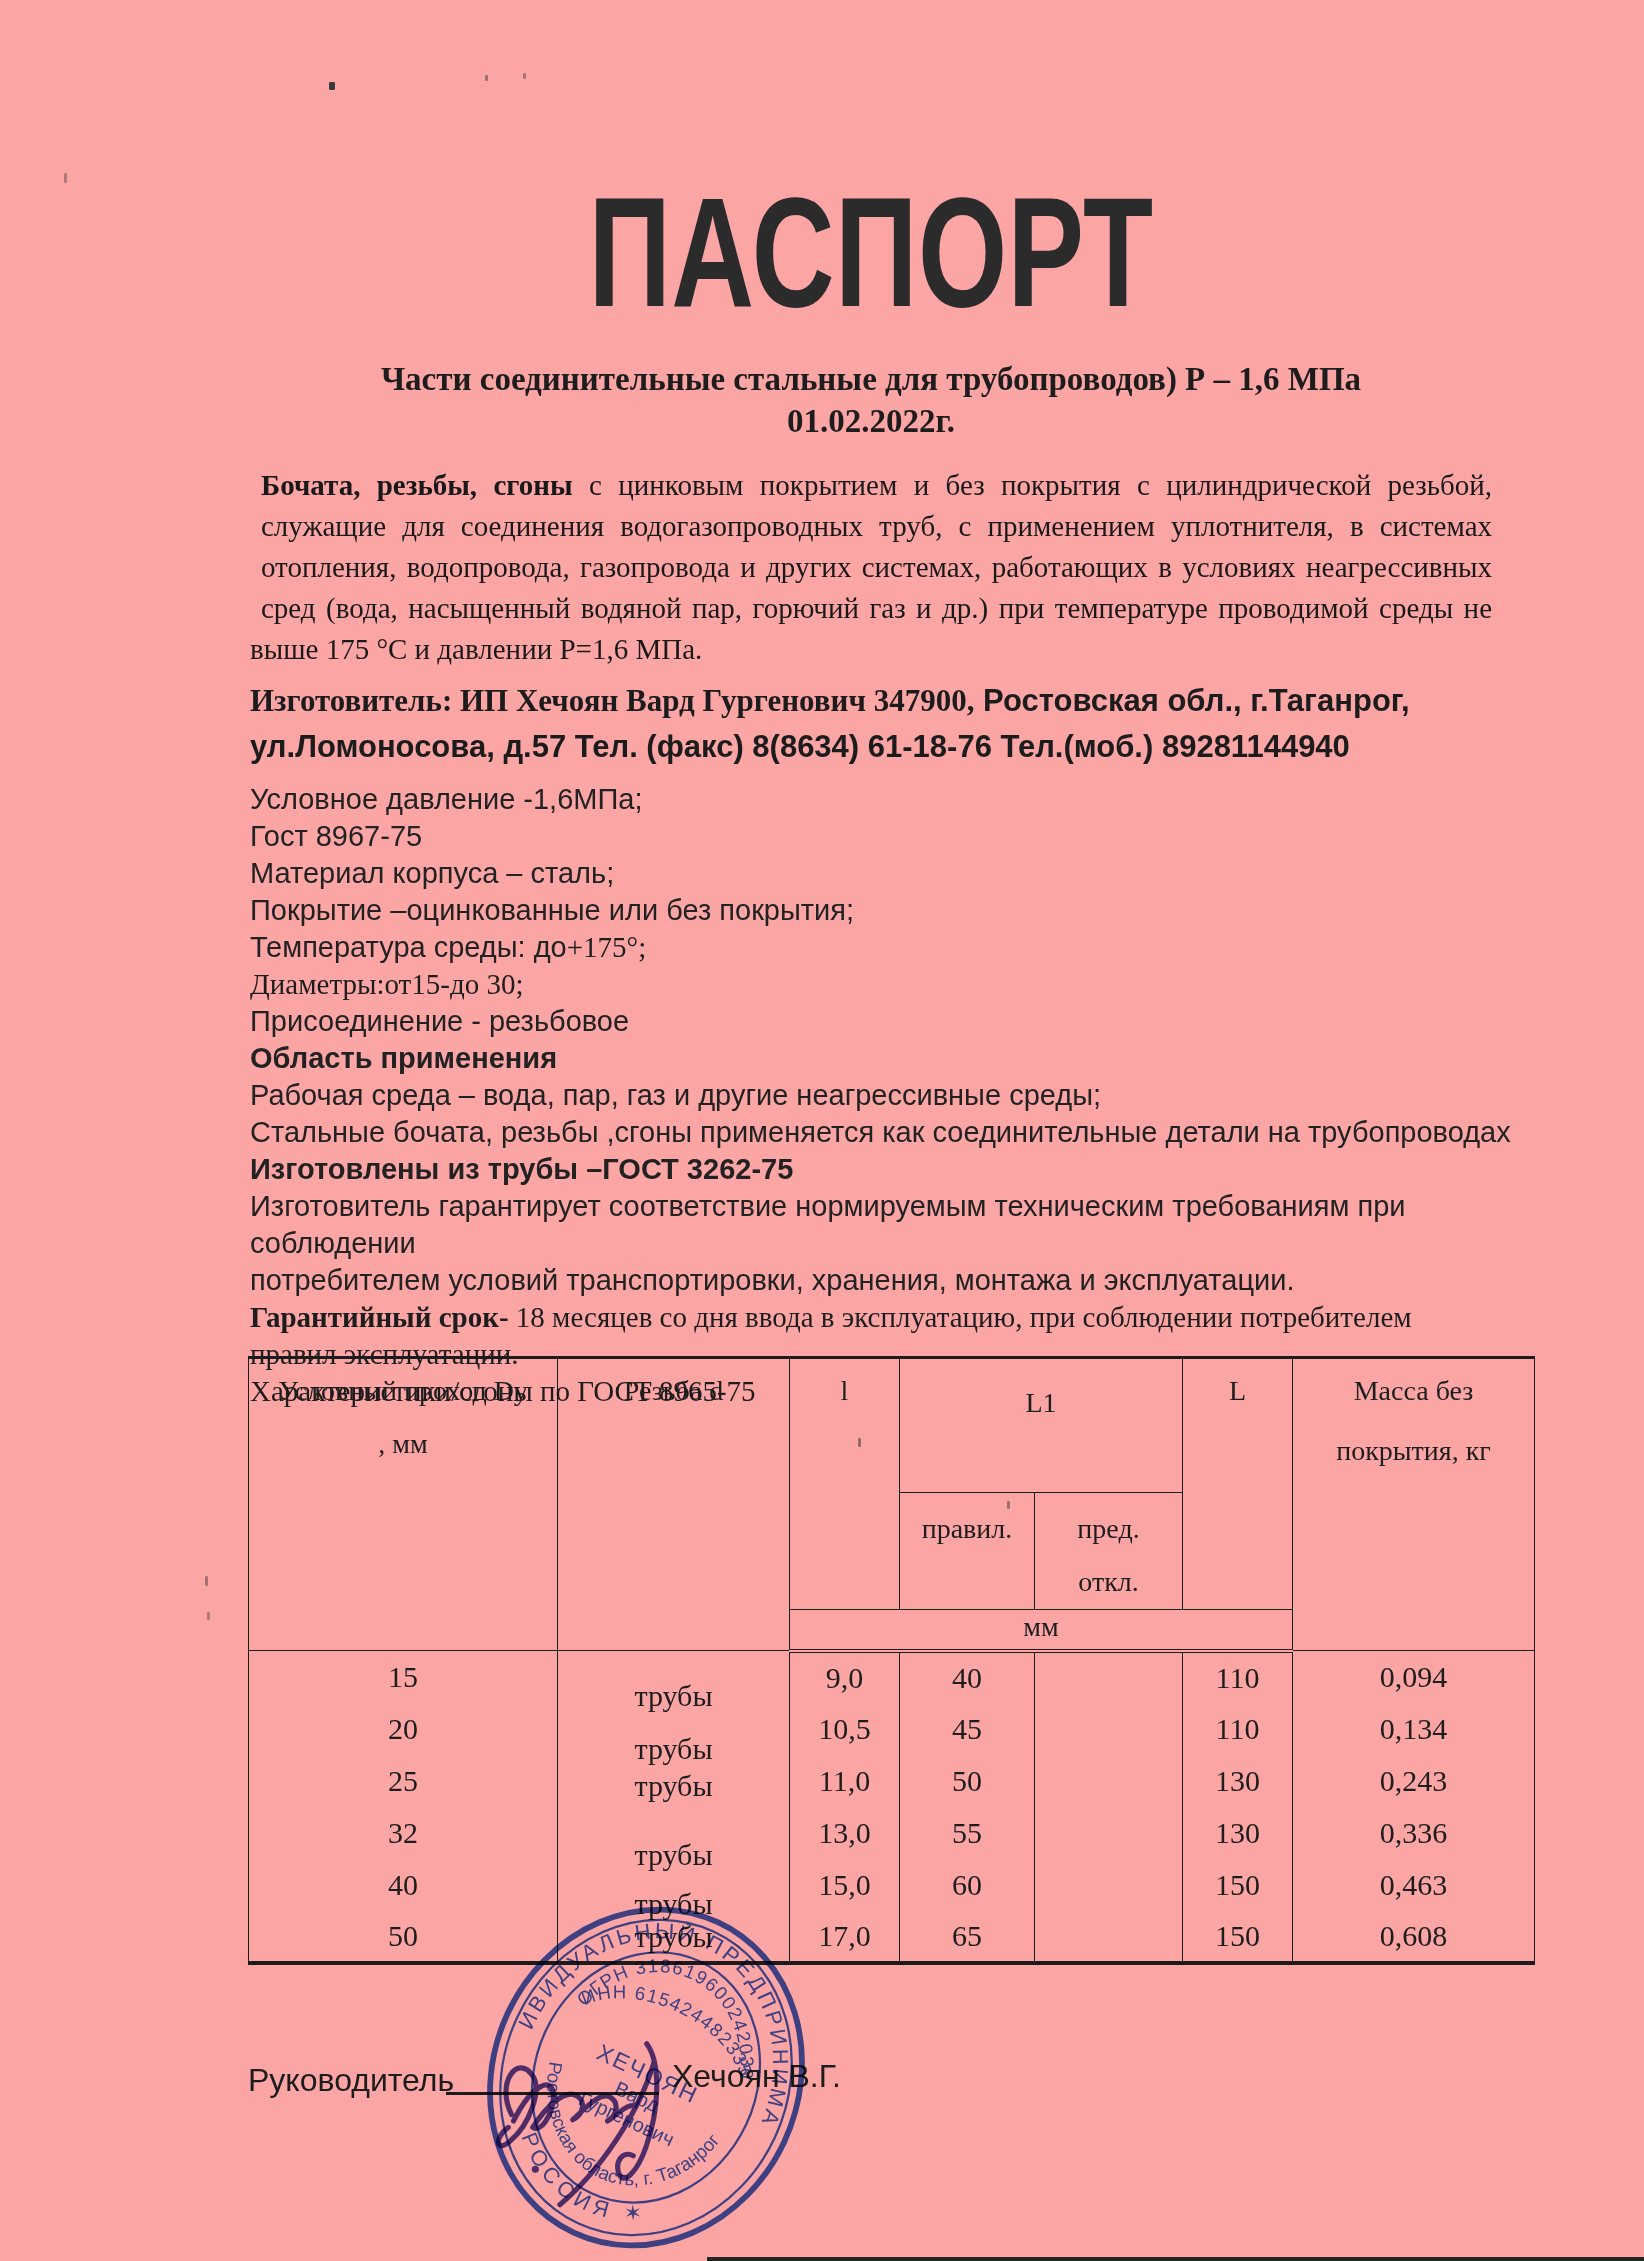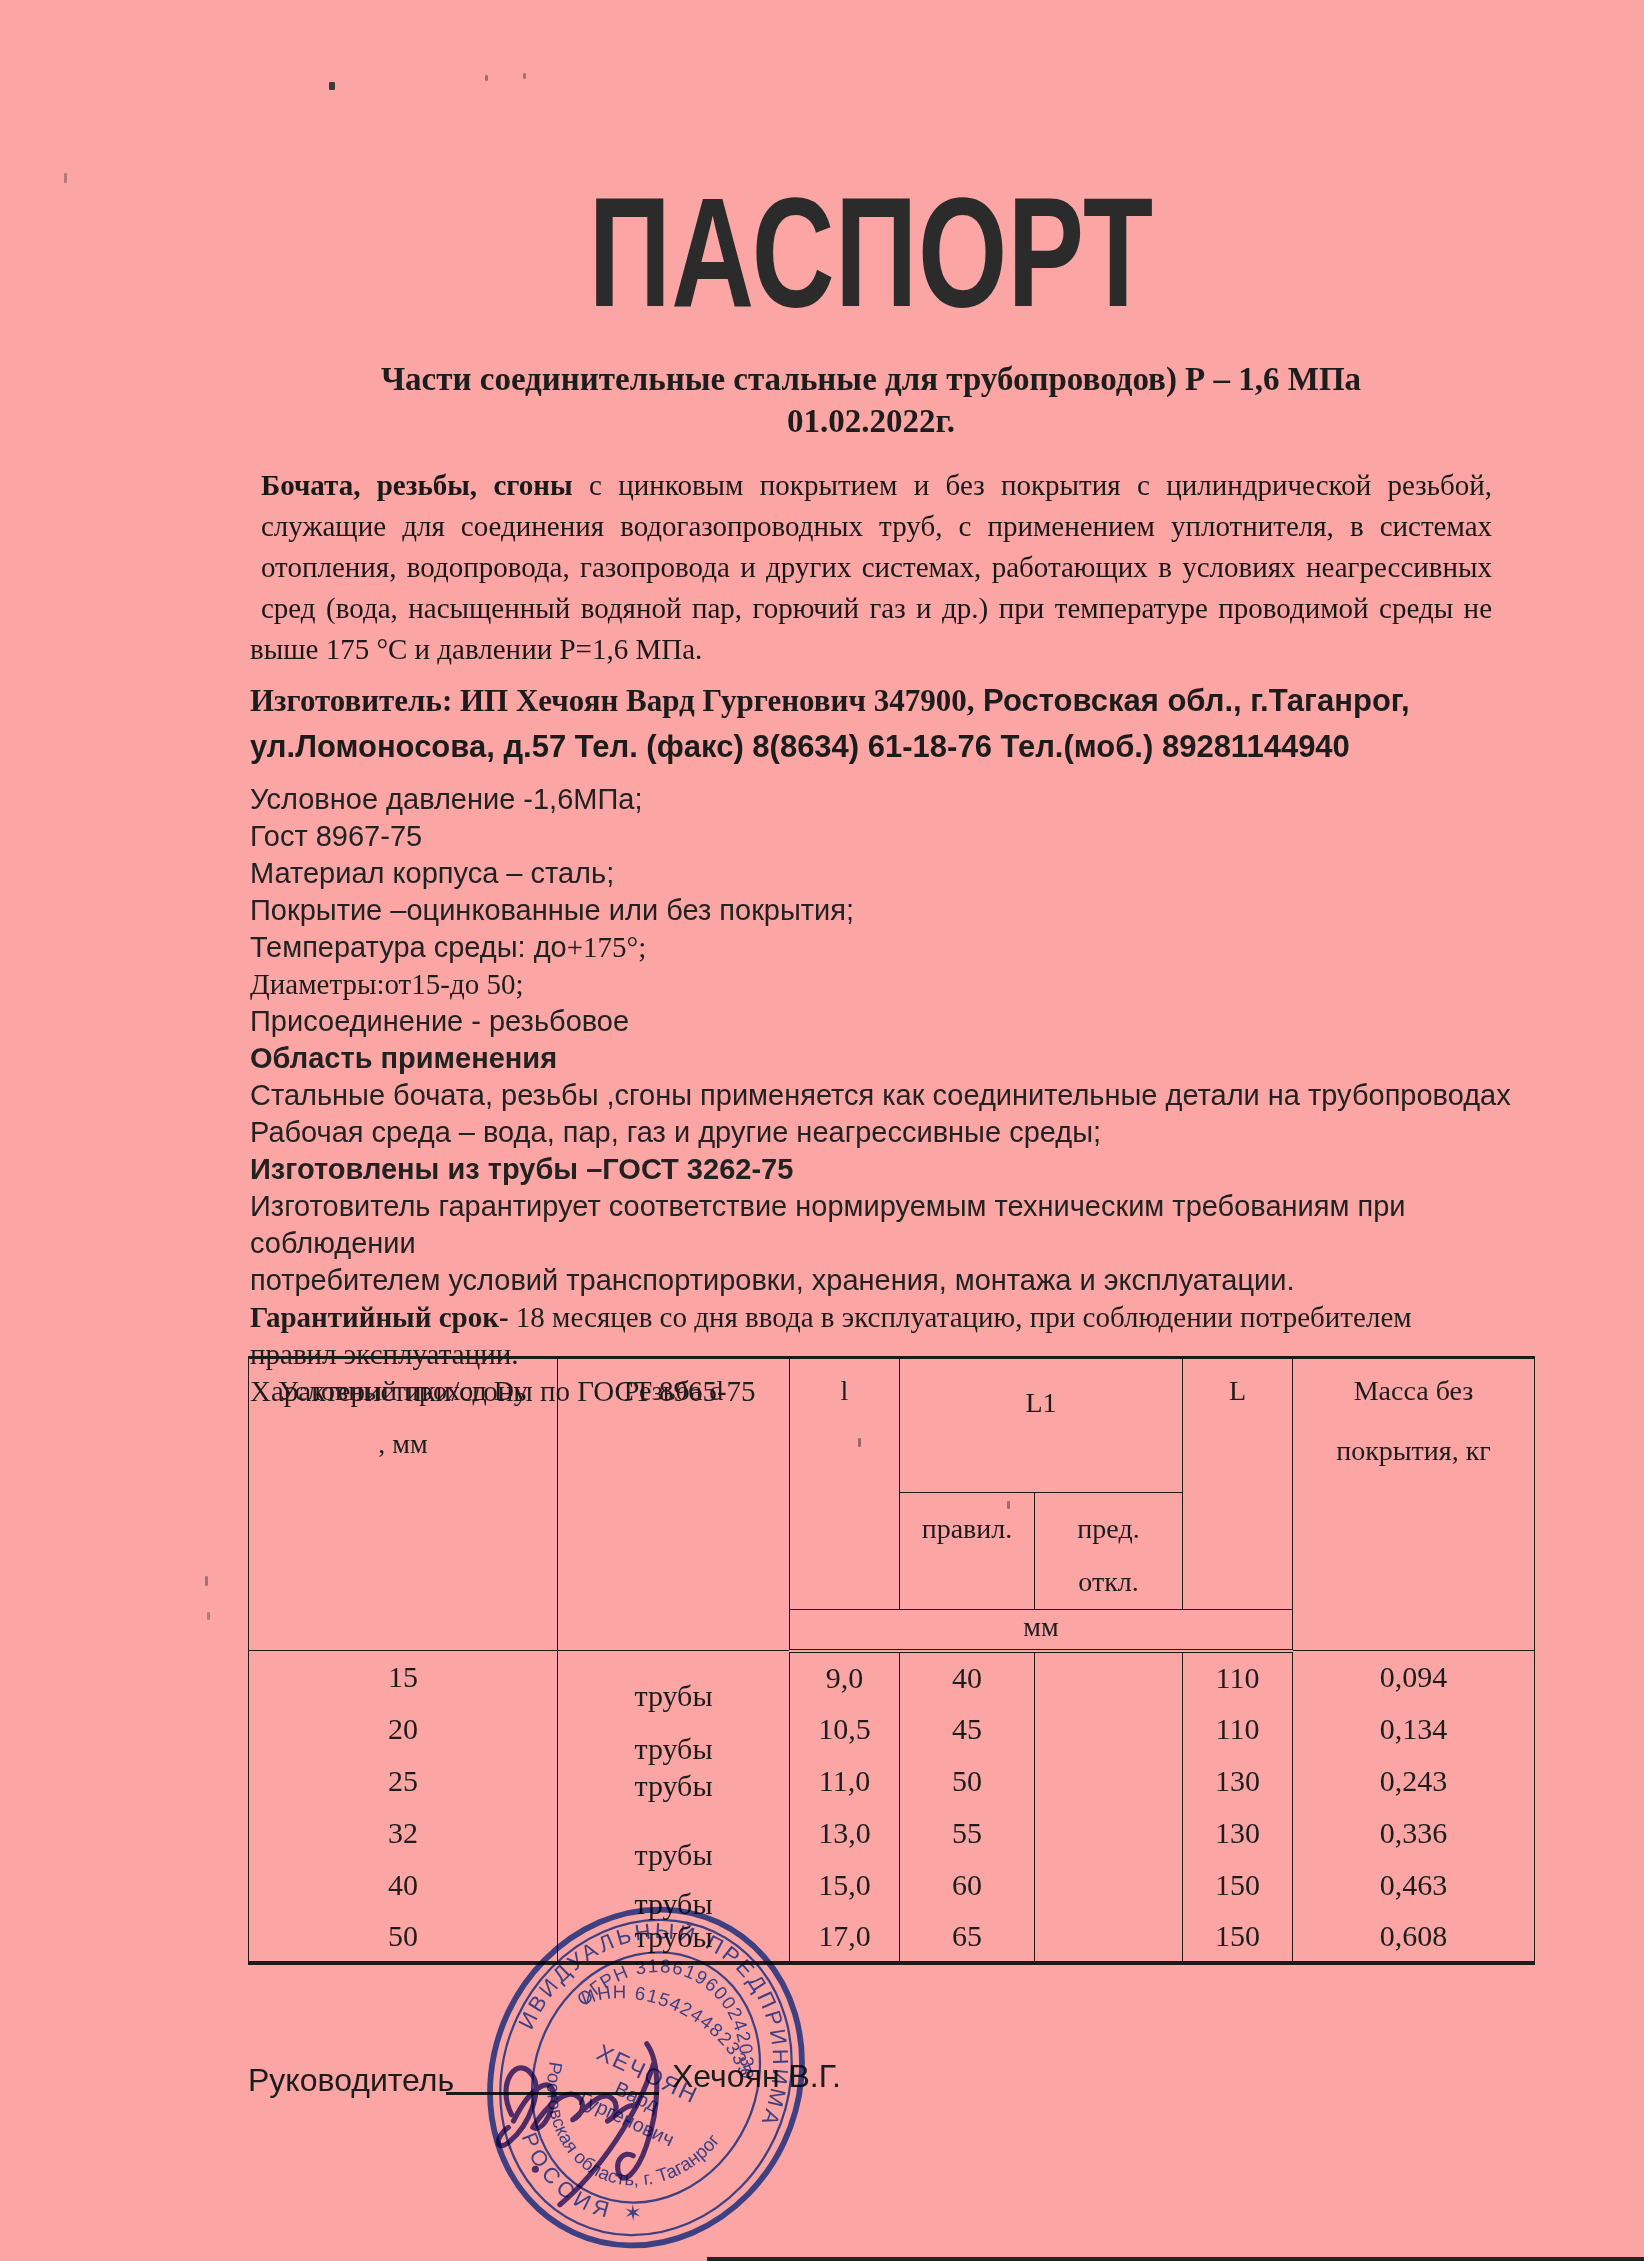--- a/index.html
+++ b/index.html
@@ -120,25 +120,25 @@
     <div><span class="serif">Изготовитель: ИП Хечоян Вард Гургенович 347900,</span><span class="sans"> Ростовская обл., г.Таганрог,</span></div>
     <div class="sans">ул.Ломоносова, д.57 Тел. (факс) 8(8634) 61-18-76 Тел.(моб.) 89281144940</div>
   </div>
 
   <div class="specs">
     <div>Условное давление -1,6МПа;</div>
     <div>Гост 8967-75</div>
     <div>Материал корпуса – сталь;</div>
     <div>Покрытие –оцинкованные или без покрытия;</div>
     <div><span>Температура среды: до</span><span class="serifline">+175°;</span></div>
-    <div class="serifline">Диаметры:от15-до 50;</div>
+    <div class="serifline">Диаметры:от15-до 30;</div>
     <div>Присоединение - резьбовое</div>
     <div class="b">Область применения</div>
+    <div>Рабочая среда – вода, пар, газ и другие неагрессивные среды;</div>
     <div>Стальные бочата, резьбы ,сгоны  применяется как соединительные детали на трубопроводах</div>
-    <div>Рабочая среда – вода, пар, газ и другие неагрессивные среды;</div>
     <div class="b">Изготовлены из трубы –ГОСТ 3262-75</div>
     <div>Изготовитель гарантирует соответствие нормируемым техническим требованиям при соблюдении</div>
     <div>потребителем условий транспортировки, хранения, монтажа и эксплуатации.</div>
     <div class="serifline"><span class="b">Гарантийный срок-</span><span> 18 месяцев со дня ввода в эксплуатацию, при соблюдении потребителем</span></div>
     <div class="serifline">правил эксплуатации.</div>
     <div class="serifline">Характеристики/сгоны по ГОСТ 8965-75</div>
   </div>
 
   <table class="doc-table">
     <colgroup>

